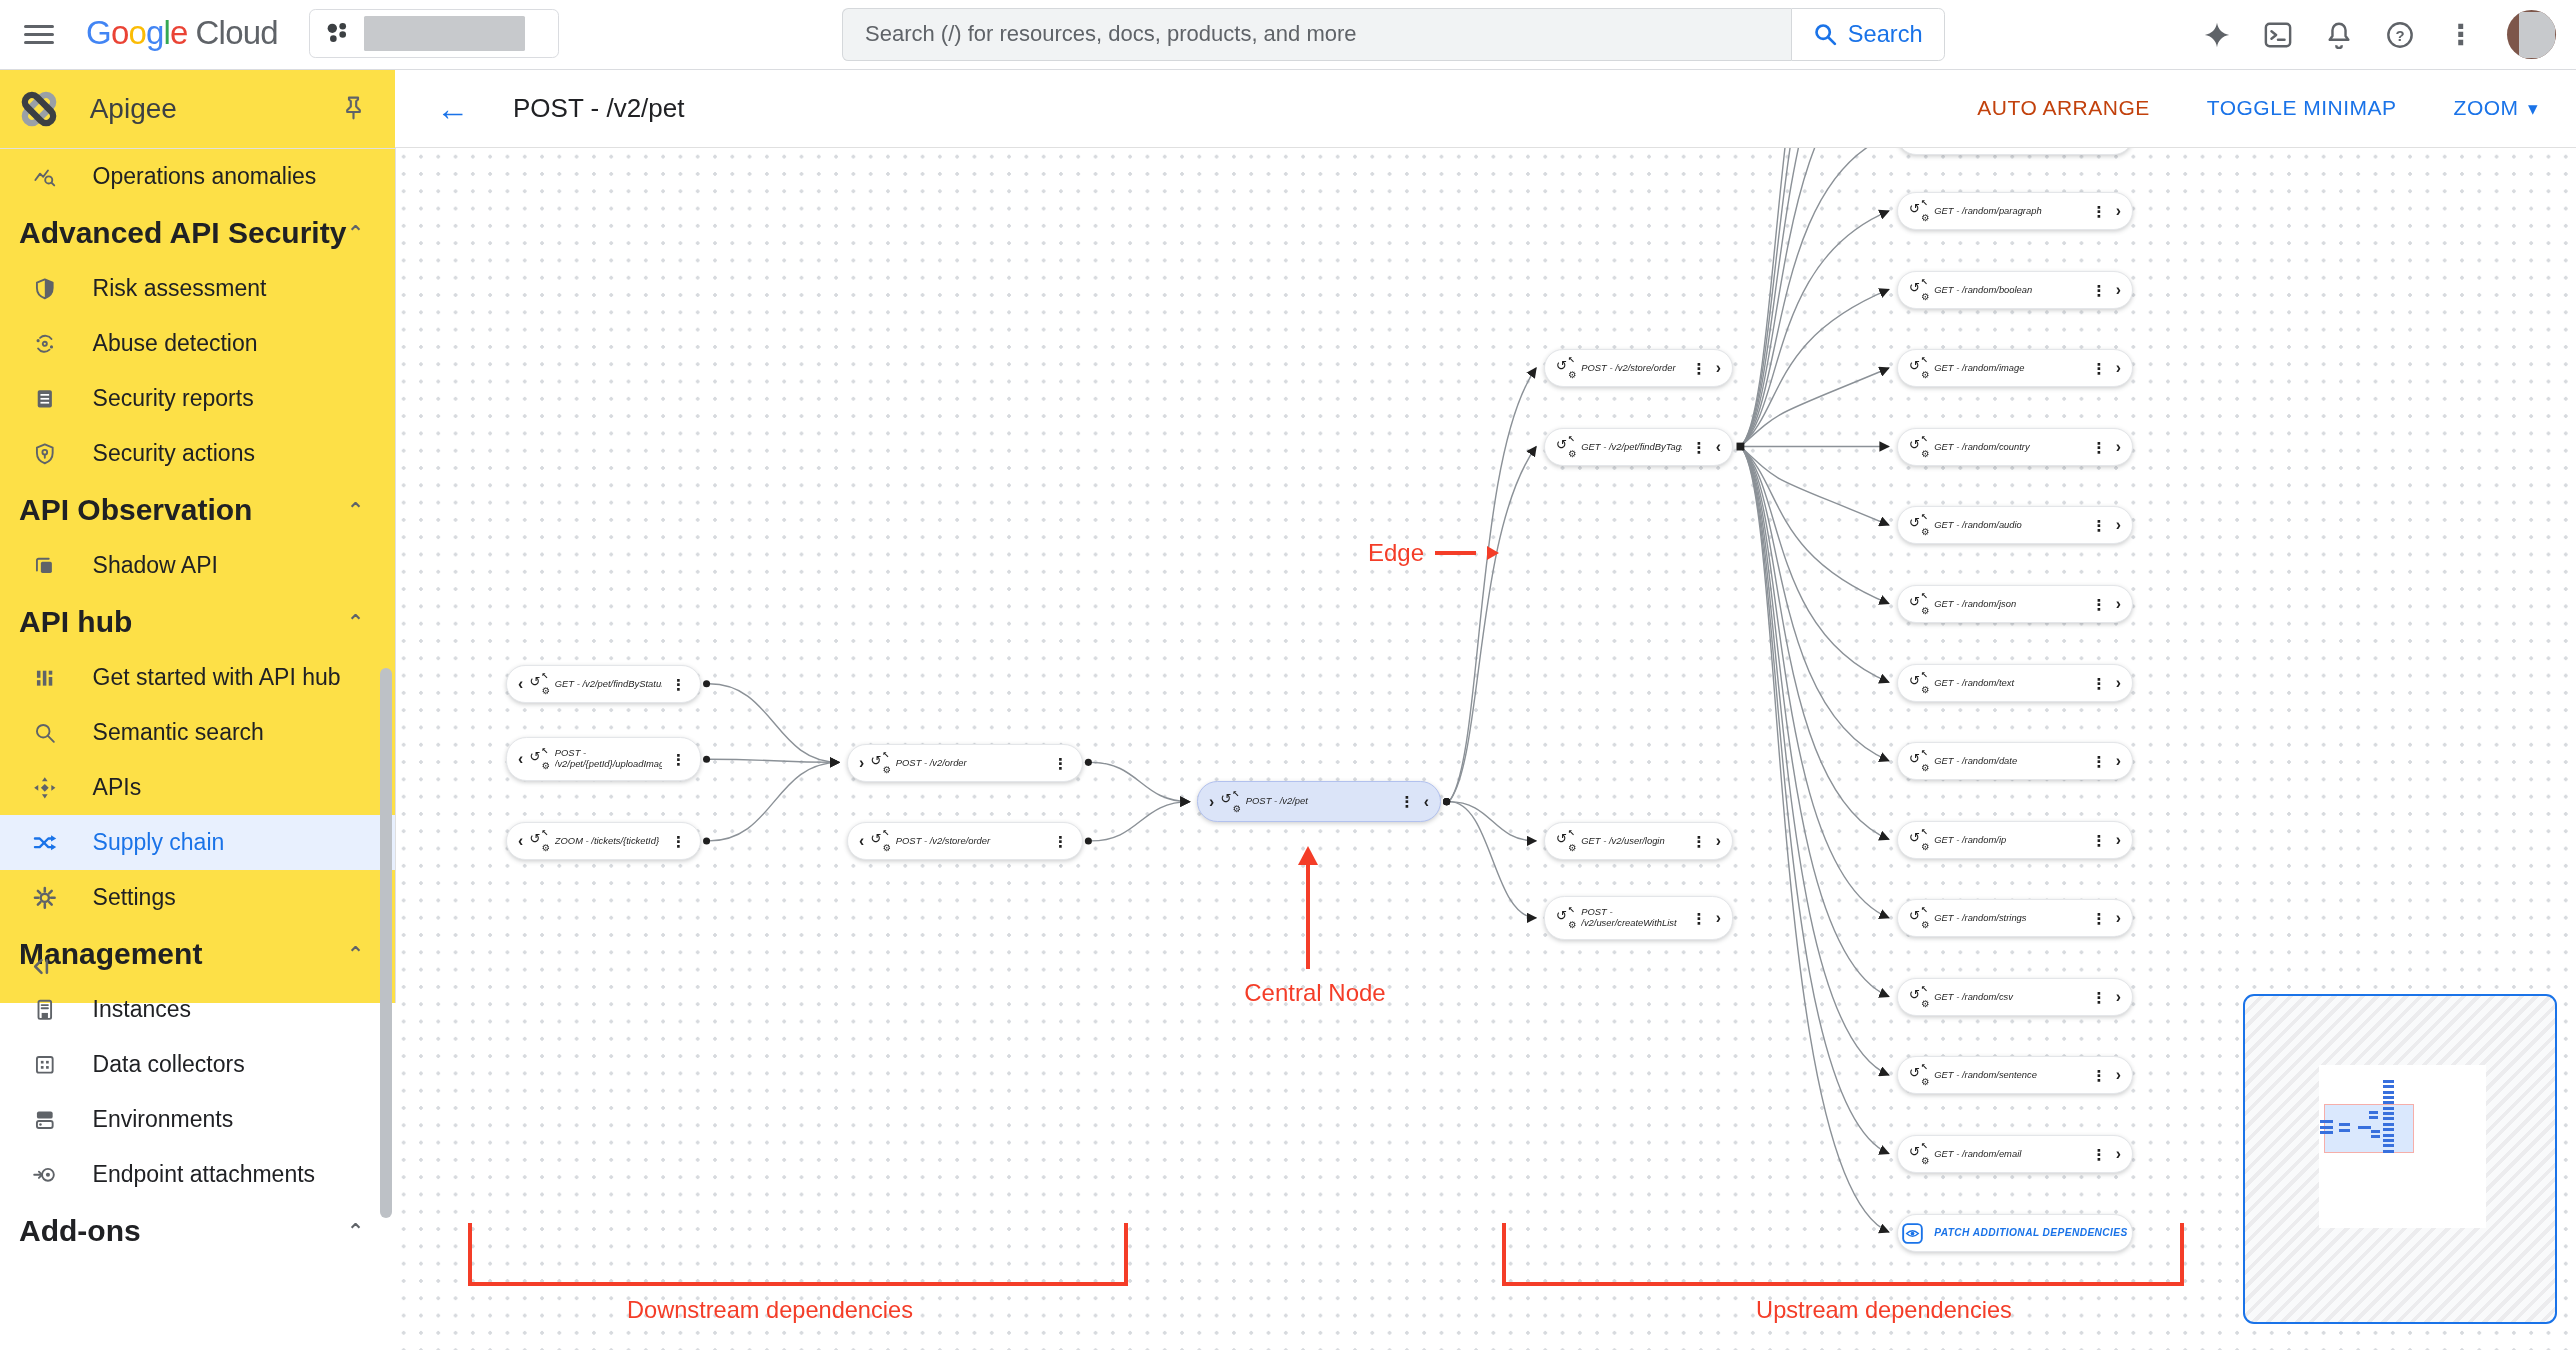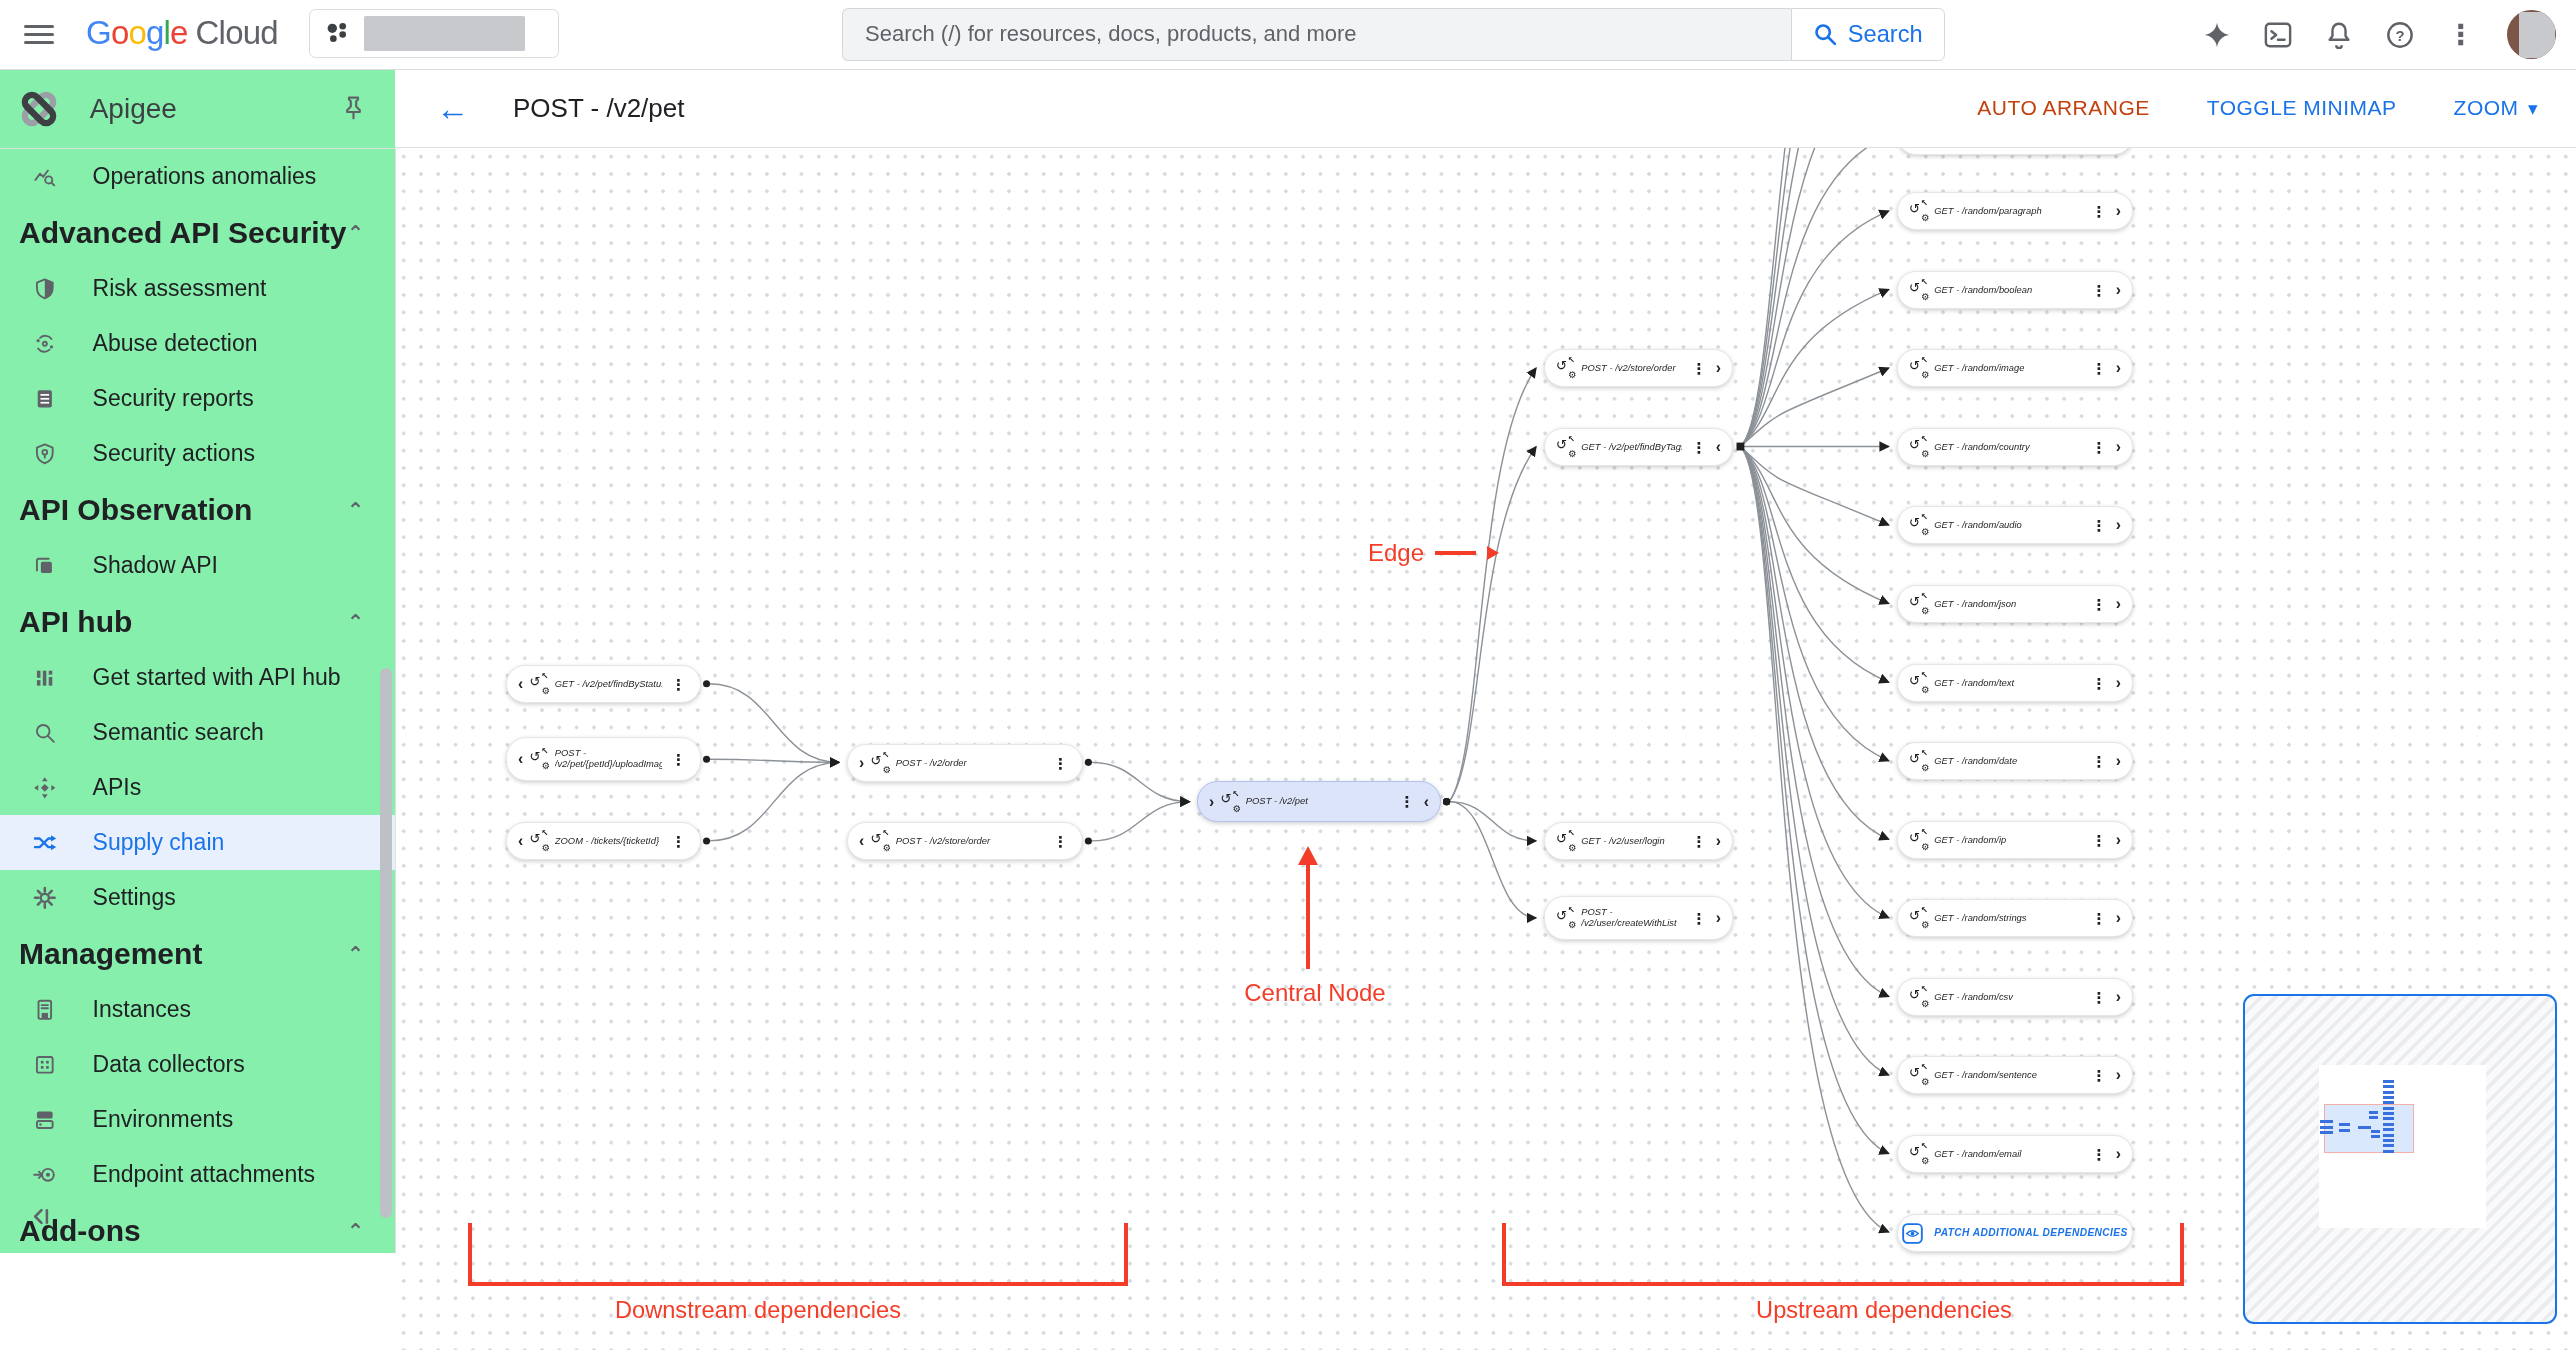--- a/index.html
+++ b/index.html
@@ -21,21 +21,21 @@
                padding:0 22px;outline:none;font-family:inherit;}
   #searchfield::placeholder{color:#5f6368;}
   #searchbtn{height:100%;width:154px;background:#fff;border:0.8px solid #d5d8db;border-radius:0 6.3px 6.3px 0;
              box-sizing:border-box;display:flex;align-items:center;justify-content:center;gap:9.4px;
              color:#1a73e8;font-size:23.6px;font-weight:500;cursor:pointer;}
   #topicons{position:absolute;right:20.4px;top:0;height:69px;display:flex;align-items:center;gap:31px;}
   .topicon{width:30px;height:30px;display:flex;align-items:center;justify-content:center;color:#5f6368;cursor:pointer;}
   #avatar{width:49px;height:49px;border-radius:50%;background:#7d564a;position:relative;overflow:hidden;cursor:pointer;}
   #avatar .redact{position:absolute;left:12.6px;top:1.6px;width:36px;height:46px;background:#c7c9cc;}
   
-  #sidebar{position:absolute;left:0;top:69px;width:395px;height:1184px;background:#86efac;
+  #sidebar{position:absolute;left:0;top:69px;width:395px;height:934px;background:#fde047;
            border-right:0.8px solid #e0e0e0;z-index:10;}
   #brand{height:79px;display:flex;align-items:center;border-bottom:0.8px solid #e0e0e0;position:relative;}
   #brand-logo{margin-left:15.7px;}
   #brand-name{font-size:28px;color:#3c4043;margin-left:28px;}
   #brand-pin{position:absolute;right:28px;top:25px;color:#5f6368;}
   .side-item{height:55px;display:flex;align-items:center;cursor:pointer;}
   .side-item .sicon{width:23.6px;height:23.6px;margin-left:33px;color:#5f6368;flex:0 0 auto;}
   .side-item .slabel{margin-left:36px;font-size:23px;color:#202124;white-space:nowrap;}
   .side-item.selected{background:#e8f0fe;}
   .side-item.selected .slabel{color:#1a73e8;}
@@ -77,21 +77,21 @@
   #edge-ann .shaft{width:41px;height:3.9px;background:#f43d28;}
   #edge-ann .head{width:0;height:0;border-left:12.6px solid #f43d28;border-top:7.9px solid transparent;border-bottom:7.9px solid transparent;}
   #central-arrow{position:absolute;left:903px;top:698px;z-index:5;}
   #central-arrow .head{width:0;height:0;border-bottom:19px solid #f43d28;border-left:10.2px solid transparent;border-right:10.2px solid transparent;margin:0 auto;}
   #central-arrow .shaft{width:4.7px;height:104px;background:#f43d28;margin:0 auto;}
   #central-label{position:absolute;left:920px;top:831px;transform:translateX(-50%);font-size:24px;color:#f43d28;z-index:5;white-space:nowrap;}
   .bracket{position:absolute;height:63px;border-left:4.7px solid #f43d28;border-right:4.7px solid #f43d28;border-bottom:4.7px solid #f43d28;z-index:5;box-sizing:border-box;}
   #bracket-down{left:73px;top:1075px;width:660px;}
   #bracket-up{left:1107px;top:1075px;width:682px;}
   .bracket-label{position:absolute;transform:translateX(-50%);font-size:23.6px;color:#f43d28;z-index:5;white-space:nowrap;top:1149px;}
-  #label-down{left:363px;}
+  #label-down{left:375px;}
   #label-up{left:1489px;}
   
   #minimap{position:absolute;left:1848px;top:846px;width:314px;height:330px;border:2.4px solid #1a73e8;border-radius:11px;
            background:repeating-linear-gradient(135deg,#ececee 0px,#ececee 3.9px,#f9fafb 3.9px,#f9fafb 10.2px);
            z-index:6;box-sizing:border-box;cursor:pointer;}
   #minimap .whitebox{position:absolute;left:74px;top:69px;width:167px;height:163px;background:#fff;}
   #minimap .viewport{position:absolute;left:79px;top:108px;width:90px;height:49px;background:rgba(174,203,250,.45);border:1.6px solid #f6aea9;box-sizing:border-box;}
   #minimap .bar{position:absolute;background:#3870dd;}
 </style>
 </head>

